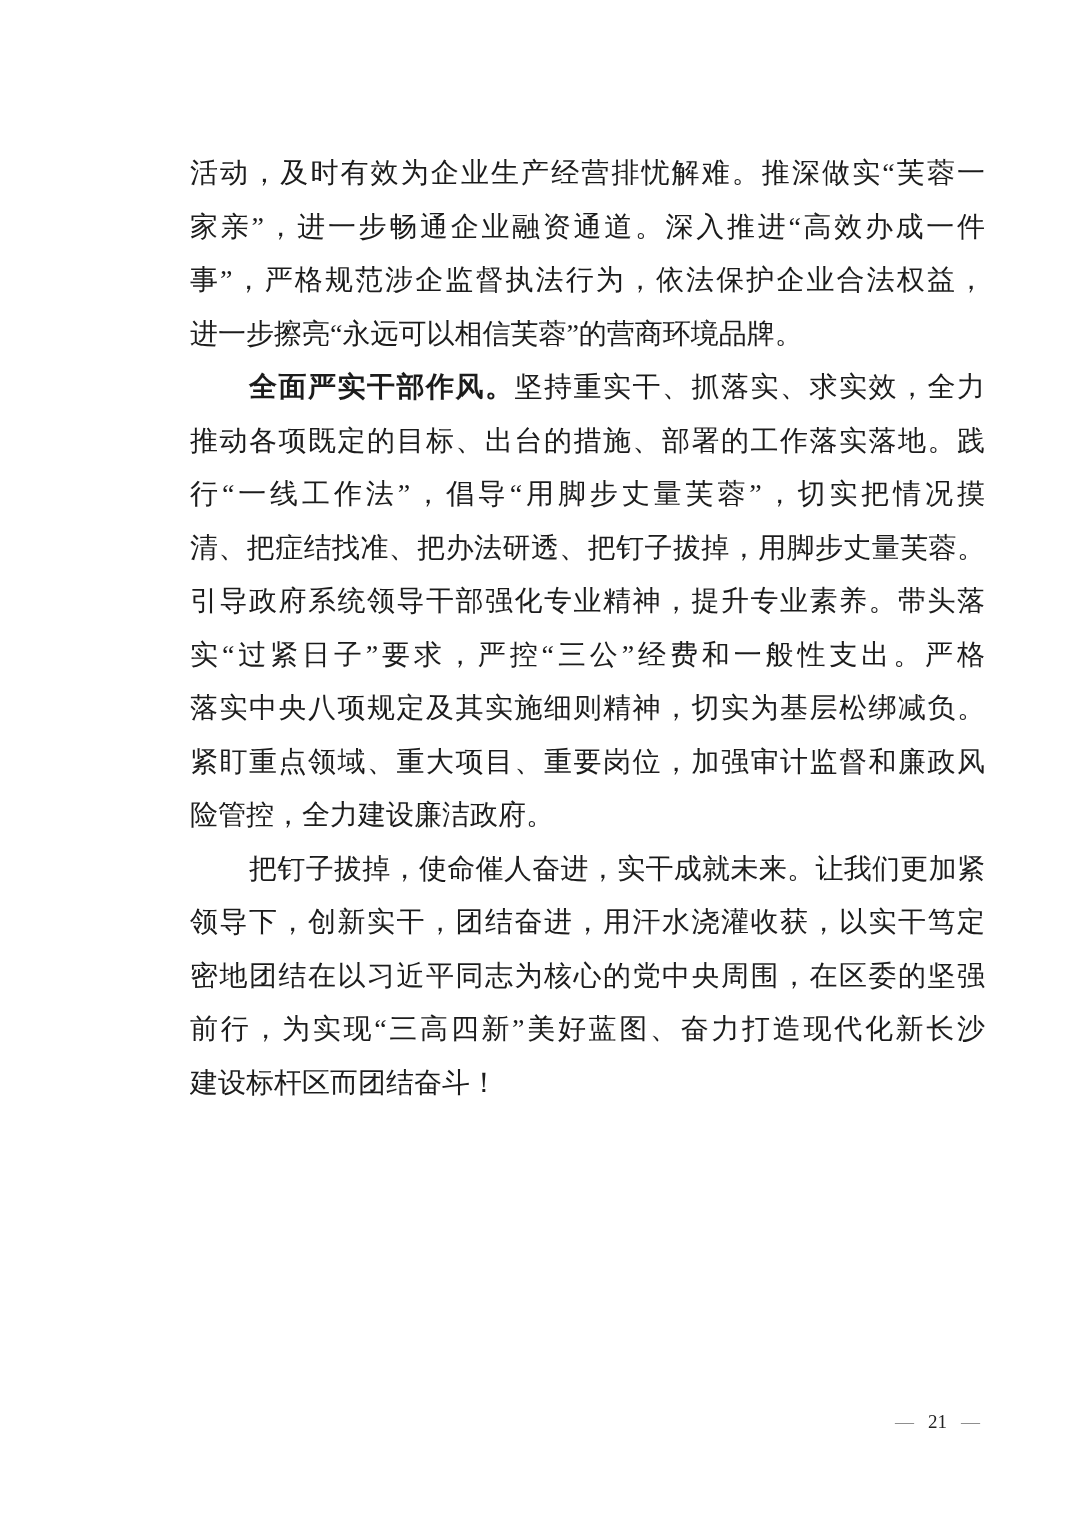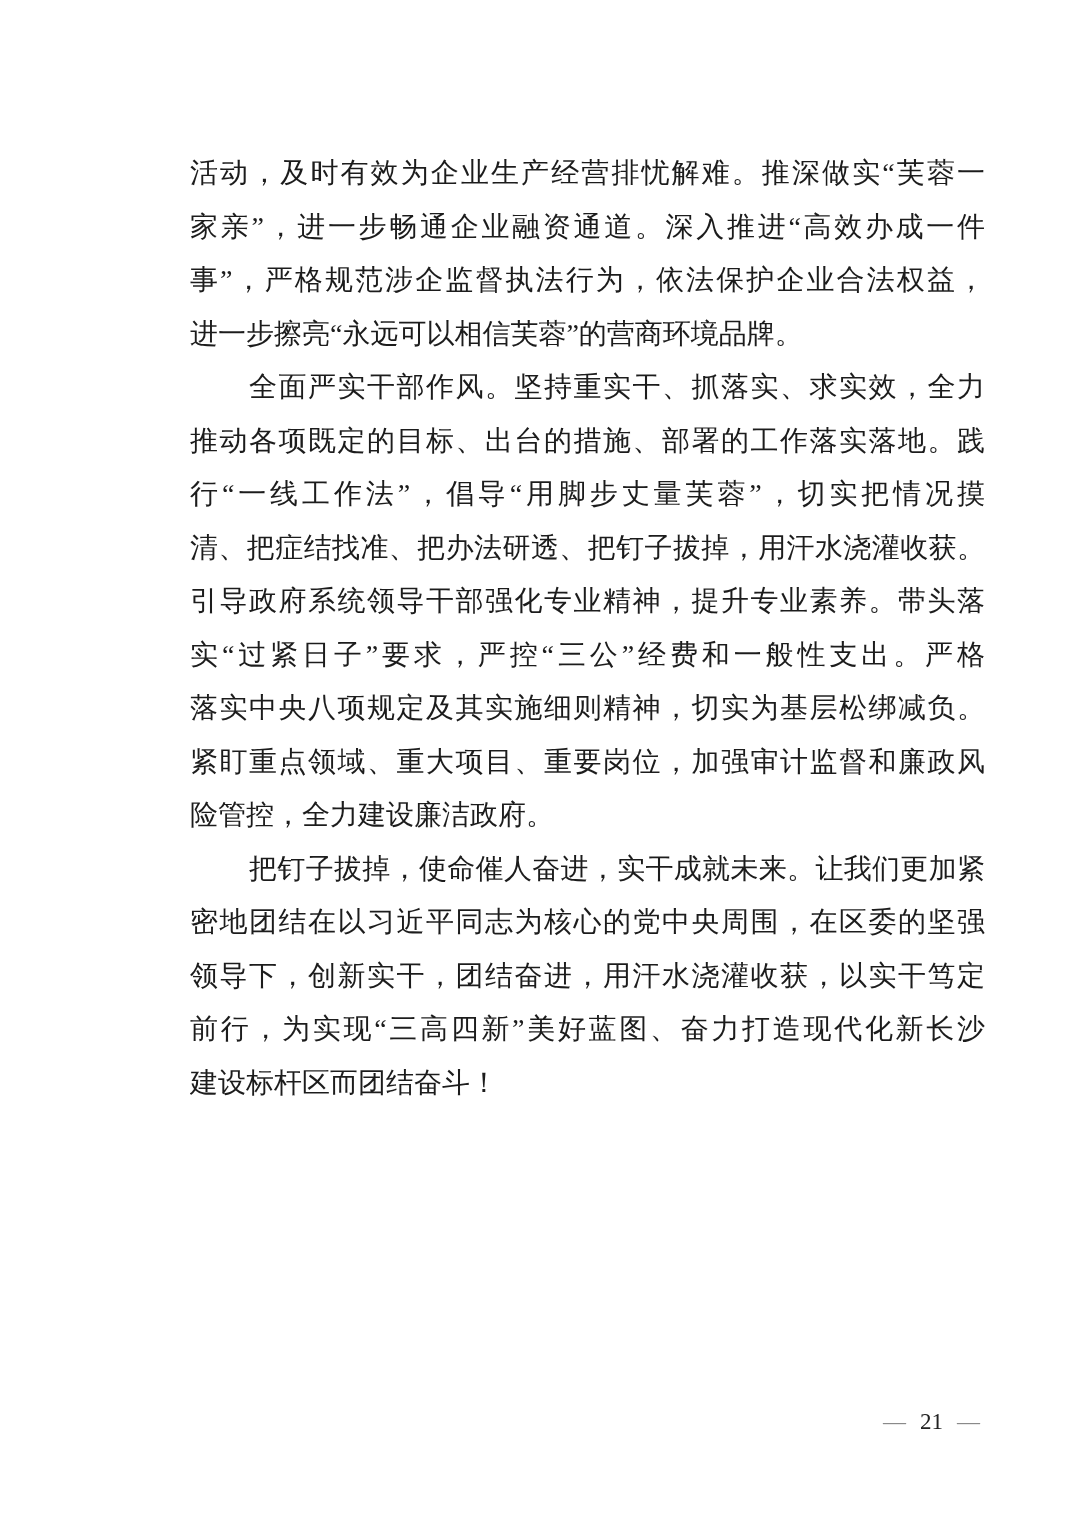--- a/index.html
+++ b/index.html
@@ -41,29 +41,29 @@
     white-space: normal;
   }
   .line.indent {
     padding-left: 59px;
   }
   .line.no-justify {
     text-align: right;
     text-align-last: left;
   }
   .line b {
-    font-weight: 400;
+    font-weight: 700;
   }
   .footer {
     position: absolute;
     top: 1402px;
     right: 142px;
     height: 40px;
     line-height: 40px;
-    font-size: 23px;
+    font-size: 19px;
     white-space: nowrap;
   }
   .footer .dash {
     color: #8a8a8a;
     letter-spacing: 0;
   }
   .footer .num {
     color: #222222;
     margin: 0 14px;
   }
@@ -74,29 +74,29 @@
 <div class="page">
 
   <div class="doc-body">
       <div class="line">活动，及时有效为企业生产经营排忧解难。推深做实“芙蓉一</div>
       <div class="line">家亲”，进一步畅通企业融资通道。深入推进“高效办成一件</div>
       <div class="line">事”，严格规范涉企监督执法行为，依法保护企业合法权益，</div>
       <div class="line no-justify">进一步擦亮“永远可以相信芙蓉”的营商环境品牌。</div>
       <div class="line indent"><b>全面严实干部作风。</b>坚持重实干、抓落实、求实效，全力</div>
       <div class="line">推动各项既定的目标、出台的措施、部署的工作落实落地。践</div>
       <div class="line">行“一线工作法”，倡导“用脚步丈量芙蓉”，切实把情况摸</div>
-      <div class="line">清、把症结找准、把办法研透、把钉子拔掉，用汗水浇灌收获。</div>
+      <div class="line">清、把症结找准、把办法研透、把钉子拔掉，用脚步丈量芙蓉。</div>
       <div class="line">引导政府系统领导干部强化专业精神，提升专业素养。带头落</div>
       <div class="line">实“过紧日子”要求，严控“三公”经费和一般性支出。严格</div>
       <div class="line">落实中央八项规定及其实施细则精神，切实为基层松绑减负。</div>
       <div class="line">紧盯重点领域、重大项目、重要岗位，加强审计监督和廉政风</div>
       <div class="line no-justify">险管控，全力建设廉洁政府。</div>
       <div class="line indent">把钉子拔掉，使命催人奋进，实干成就未来。让我们更加紧</div>
+      <div class="line">领导下，创新实干，团结奋进，用汗水浇灌收获，以实干笃定</div>
       <div class="line">密地团结在以习近平同志为核心的党中央周围，在区委的坚强</div>
-      <div class="line">领导下，创新实干，团结奋进，用汗水浇灌收获，以实干笃定</div>
       <div class="line">前行，为实现“三高四新”美好蓝图、奋力打造现代化新长沙</div>
       <div class="line no-justify">建设标杆区而团结奋斗！</div>
     </div>
 
   <div class="footer">
     <span class="dash">—</span><span class="num">21</span><span class="dash">—</span>
   </div>
 
 </div>
 

